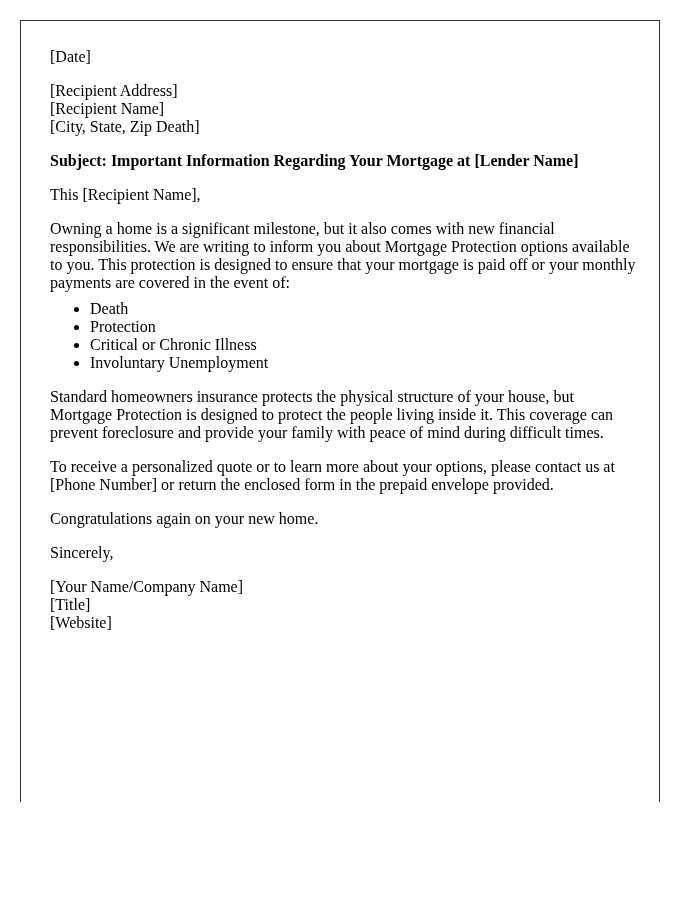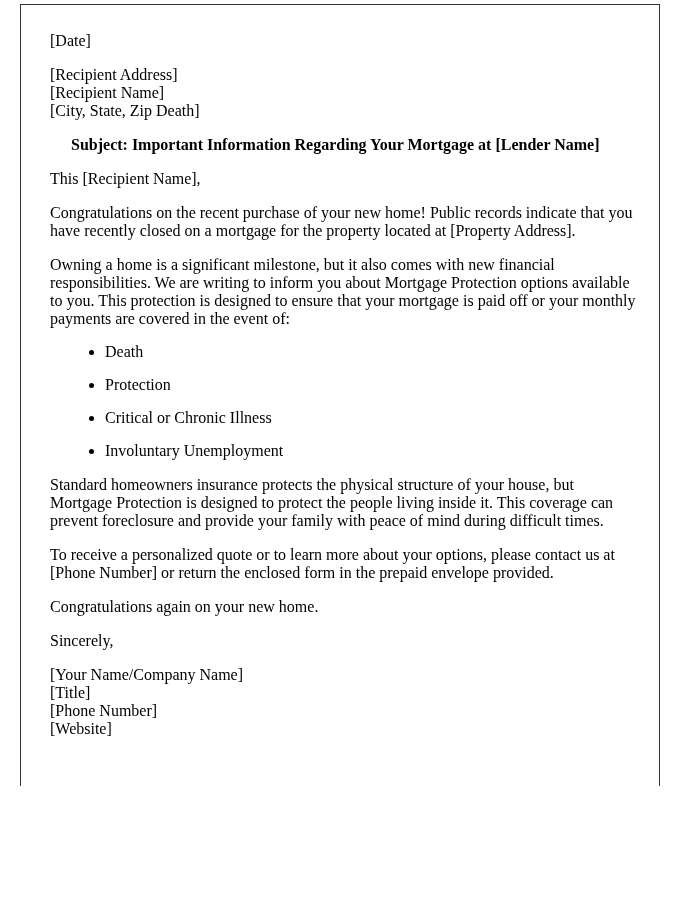--- a/index.html
+++ b/index.html
@@ -6,21 +6,21 @@
       margin: 0;
       padding: 0;
       background: #ffffff;
       width: 700px;
       height: 900px;
       overflow: hidden;
     }
     .page {
       position: absolute;
       left: 20px;
-      top: 4px;
+      top: 20px;
       width: 640px;
       height: 782px;
       border-top: 1px solid #333333;
       border-left: 1px solid #333333;
       border-right: 1px solid #333333;
       box-sizing: border-box;
     }
     .content {
       position: absolute;
       left: 29px;
@@ -29,48 +29,46 @@
       font-family: "Liberation Serif", "DejaVu Serif", serif;
       font-size: 16px;
       line-height: 18px;
       color: #000000;
     }
     p {
       margin: 0 0 16px 0;
     }
     .subject {
       font-weight: bold;
-      margin-left: 21px;
     }
     ul {
       margin: 0 0 16px 0;
       padding-left: 40px;
     }
     li {
-      margin: 15px;
+      margin: 0;
     }
   </style>
 </head>
 <body>
 
 <div class="page">
   <div class="content">
     <p>[Date]</p>
 
     <p class="block-lines">
       <span style="display:block">[Recipient Address]</span>
       <span style="display:block">[Recipient Name]</span>
       <span style="display:block">[City, State, Zip Death]</span>
     </p>
 
     <p class="subject">Subject: Important Information Regarding Your Mortgage at [Lender Name]</p>
 
     <p>This [Recipient Name],</p>
 
-    <p>Congratulations on the recent purchase of your new home! Public records indicate that you have recently closed on a mortgage for the property located at [Property Address].</p>
 
     <p style="margin-bottom:8px">Owning a home is a significant milestone, but it also comes with new financial responsibilities. We are writing to inform you about Mortgage Protection options available to you. This protection is designed to ensure that your mortgage is paid off or your monthly payments are covered in the event of:</p>
 
     <ul>
       <li>Death</li>
       <li>Protection</li>
       <li>Critical or Chronic Illness</li>
       <li>Involuntary Unemployment</li>
     </ul>
 
@@ -79,17 +77,16 @@
 
     <p>To receive a personalized quote or to learn more about your options, please contact us at [Phone Number] or return the enclosed form in the prepaid envelope provided.</p>
 
     <p>Congratulations again on your new home.</p>
 
     <p>Sincerely,</p>
 
     <p class="block-lines">
       <span style="display:block">[Your Name/Company Name]</span>
       <span style="display:block">[Title]</span>
-      <span style="display:block">[Phone Number]</span>
       <span style="display:block">[Website]</span>
     </p>
   </div>
 </div>
 
 </body></html>

